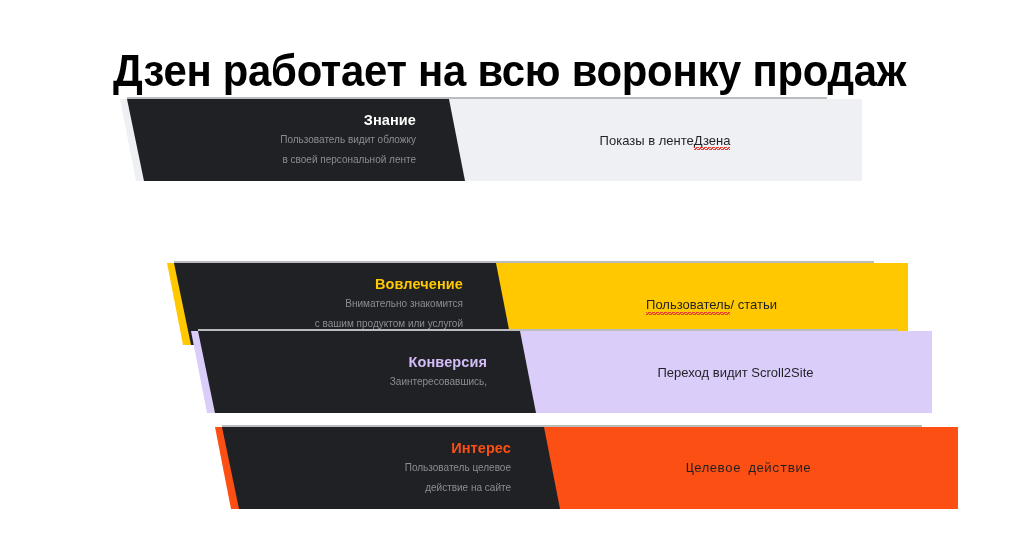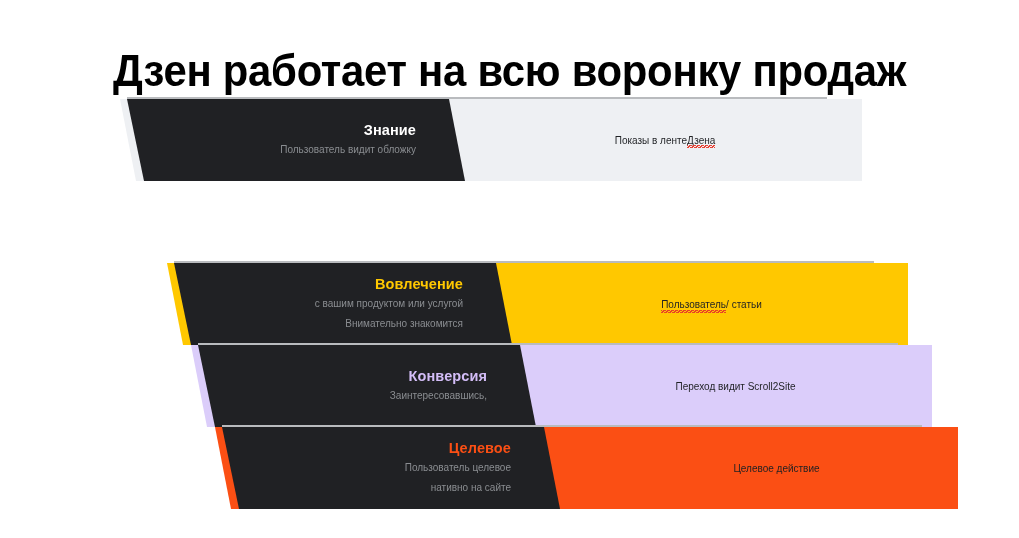--- a/index.html
+++ b/index.html
@@ -93,21 +93,21 @@
     white-space: nowrap;
   }
 
   .metric {
     position: absolute;
     top: 0;
     height: 82px;
     display: flex;
     align-items: center;
     justify-content: center;
-    font-size: 10px;
+    font-size: 13px;
     color: #1f2124;
     white-space: nowrap;
     pointer-events: none;
     text-align: center;
   }
 
   
   .spell {
     position: relative;
     display: inline-block;
@@ -142,63 +142,64 @@
 
 <div id="funnel">
 
   <div class="funnel-row" style="left:120px; top:99px; width:742px;">
     <div class="hl-top" style="left:7px; width:700px;"></div>
     <div class="bar-color" style="background:#eef0f3; clip-path: polygon(0px 0px, 742px 0px, 742px 82px, 16px 82px);"></div>
     <div class="bar-dark" style="width:345px; clip-path: polygon(7px 0px, 329px 0px, 345px 82px, 24px 82px);"></div>
     <div class="bar-textblock" style="left:0px; width:330px;">
       <div class="stage-label" style="color:#ffffff;">Знание</div>
       <div class="stage-desc">Пользователь видит обложку</div>
+      <div class="stage-desc">в своей персональной ленте</div>
     </div>
     <div class="metric" style="left:348px; width:394px;">
       <span>Показы в ленте </span>
         <span class="spell spell-light">Дзена</span>
     </div>
   </div>
 
 
   <div class="funnel-row" style="left:167px; top:263px; width:741px;">
     <div class="hl-top" style="left:7px; width:700px;"></div>
     <div class="bar-color" style="background:#ffc800; clip-path: polygon(0px 0px, 741px 0px, 741px 82px, 16px 82px);"></div>
     <div class="bar-dark" style="width:345px; clip-path: polygon(7px 0px, 329px 0px, 345px 82px, 24px 82px);"></div>
     <div class="bar-textblock" style="left:0px; width:330px;">
       <div class="stage-label" style="color:#ffc800;">Вовлечение</div>
+      <div class="stage-desc">Внимательно знакомится</div>
       <div class="stage-desc">с вашим продуктом или услугой</div>
-      <div class="stage-desc">Внимательно знакомится</div>
     </div>
     <div class="metric" style="left:348px; width:393px;">
       <span class="spell">Пользователь</span>
         <span> / статьи</span>
     </div>
   </div>
 
-  <div class="funnel-row" style="left:191px; top:345px; width:741px;text-decoration:underline;">
+  <div class="funnel-row" style="left:191px; top:331px; width:741px;text-decoration:underline;">
     <div class="hl-top" style="left:7px; width:700px;"></div>
     <div class="bar-color" style="background:#dbcdfa; clip-path: polygon(0px 0px, 741px 0px, 741px 82px, 16px 82px);"></div>
     <div class="bar-dark" style="width:345px; clip-path: polygon(7px 0px, 329px 0px, 345px 82px, 24px 82px);"></div>
     <div class="bar-textblock" style="left:0px; width:330px;">
       <div class="stage-label" style="color:#d3bdf7;">Конверсия</div>
       <div class="stage-desc">Заинтересовавшись,</div>
     </div>
     <div class="metric" style="left:348px; width:393px;">
       <span>Переход видит Scroll2Site</span>
     </div>
   </div>
 
   <div class="funnel-row" style="left:215px; top:427px; width:743px;">
     <div class="hl-top" style="left:7px; width:700px;"></div>
     <div class="bar-color" style="background:#fb4f14; clip-path: polygon(0px 0px, 743px 0px, 743px 82px, 16px 82px);"></div>
     <div class="bar-dark" style="width:345px; clip-path: polygon(7px 0px, 329px 0px, 345px 82px, 24px 82px);"></div>
     <div class="bar-textblock" style="left:0px; width:330px;">
-      <div class="stage-label" style="color:#fb4f14;">Целевое</div>
+      <div class="stage-label" style="color:#fb4f14;">Интерес</div>
       <div class="stage-desc">Пользователь целевое</div>
-      <div class="stage-desc">нативно на сайте</div>
-    </div>
-    <div class="metric" style="left:364px; width:395px;">
+      <div class="stage-desc">действие на сайте</div>
+    </div>
+    <div class="metric" style="left:336px; width:395px;font-family:Liberation Mono, monospace;">
       <span>Целевое действие</span>
     </div>
   </div>
 
 </div>
 
 </body></html>

